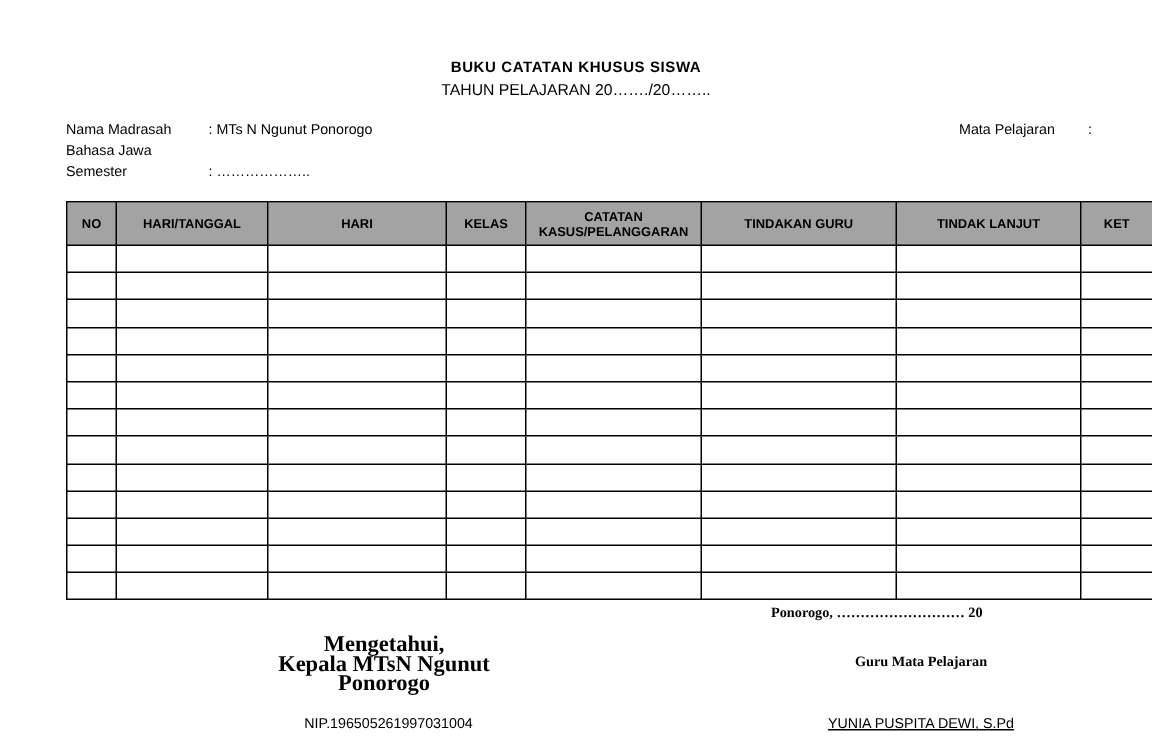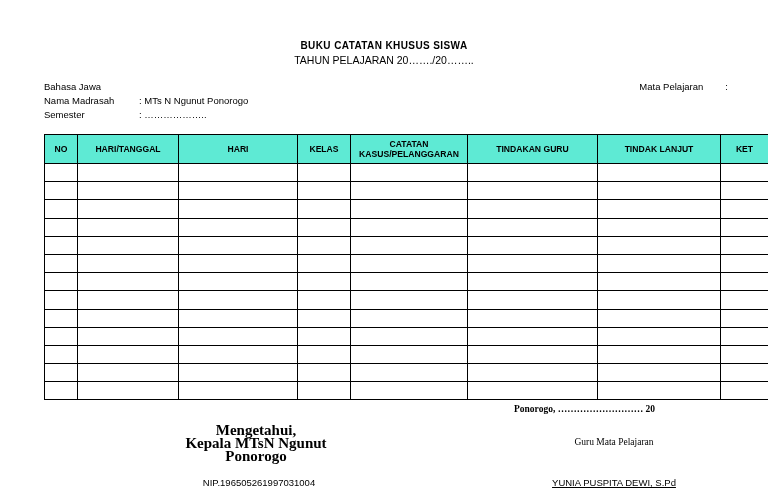--- a/index.html
+++ b/index.html
@@ -68,21 +68,21 @@
     border-collapse: collapse;
     margin: 12px 0 0 44px;
     width: 684px;
     table-layout: fixed;
   }
   table.main th, table.main td {
     border: 1px solid #000000;
     padding: 0;
   }
   table.main thead th {
-    background: #5eead4;
+    background: #a3a3a3;
     font-size: 8.6px;
     font-weight: bold;
     text-align: center;
     height: 26px;
     line-height: 10px;
     padding: 1px 2px;
   }
   table.main tbody td {
     height: 17.2px;
   }
@@ -121,21 +121,21 @@
     font-size: 15px;
     line-height: 13px;
   }
   .sign-right {
     position: absolute;
     left: 480px;
     top: 28px;
     text-align: center;
     width: 180px;
     font-family: "Liberation Serif", serif;
-    font-weight: normal;
+    font-weight: bold;
     font-size: 9.5px;
     line-height: 13px;
   }
   .name-left {
     position: absolute;
     left: 125px;
     top: 68px;
     width: 180px;
     text-align: center;
     font-size: 9.5px;
@@ -164,24 +164,24 @@
 <div class="page">
 
   <div class="title-block">
     <div class="doc-title">BUKU CATATAN KHUSUS SISWA</div>
     <div class="doc-subtitle">TAHUN PELAJARAN  20……./20……..</div>
   </div>
 
   <div class="meta-block">
     <div class="meta-left">
       <div class="meta-row">
-        <span>Bahasa Jawa</span>
+        <span class="meta-label">Nama Madrasah</span><span class="meta-colon-val">: MTs N Ngunut Ponorogo</span>
       </div>
       <div class="meta-row">
-        <span class="meta-label">Nama Madrasah</span><span class="meta-colon-val">: MTs N Ngunut Ponorogo</span>
+        <span>Bahasa Jawa</span>
       </div>
       <div class="meta-row">
         <span class="meta-label">Semester</span><span class="meta-colon-val">:  ………………..</span>
       </div>
     </div>
     <div class="meta-right">
       <span class="mp-label">Mata Pelajaran</span><span>:</span>
     </div>
   </div>
 

